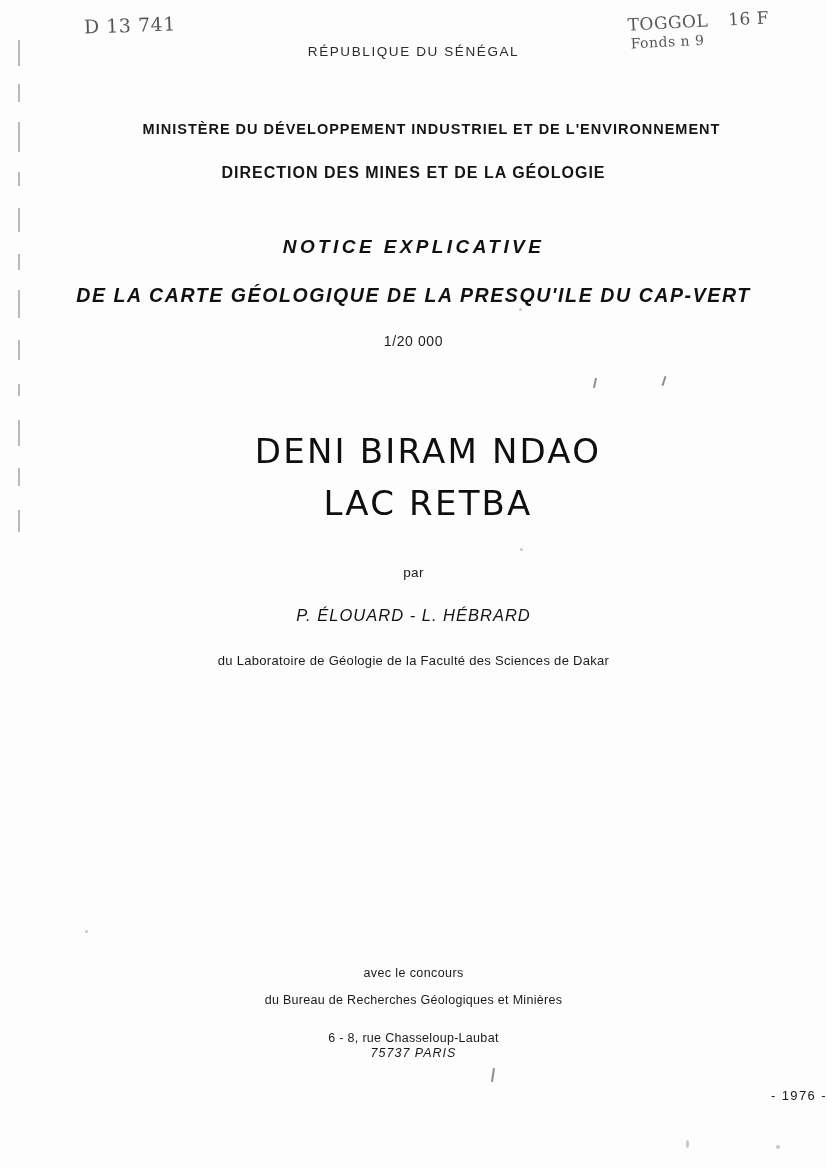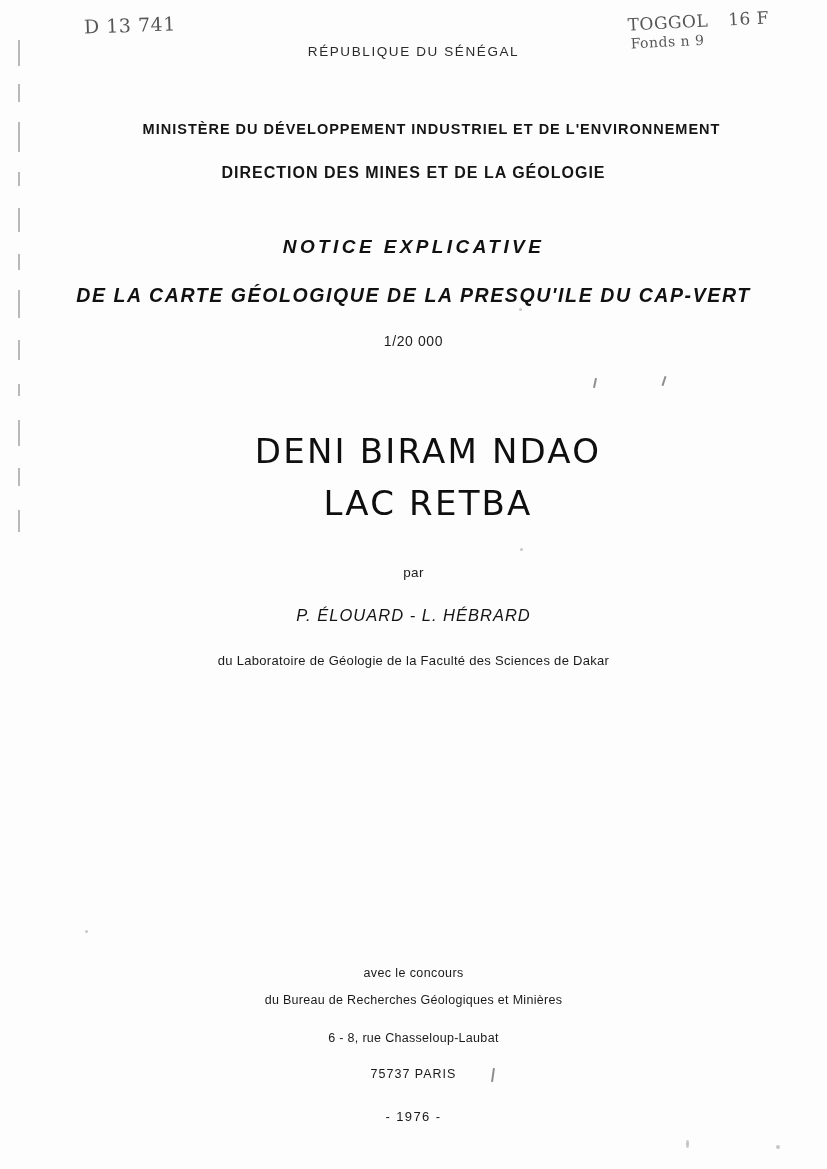--- a/index.html
+++ b/index.html
@@ -150,22 +150,22 @@
   .footer {
     position: absolute;
     left: 0;
     right: 0;
     top: 966px;
     text-align: center;
   }
   .footer .f1 { font-size: 12.5px; letter-spacing: 0.4px; }
   .footer .f2 { margin-top: 13px; font-size: 12.5px; letter-spacing: 0.3px; }
   .footer .f3 { margin-top: 24px; font-size: 12.5px; letter-spacing: 0.3px; }
-  .footer .f4 { margin-top: 22px; font-size: 12.5px; letter-spacing: 1.0px; }
-  .footer .year { margin-top: 28px; font-size: 13px; letter-spacing: 1.4px; }
+  .footer .f4 { margin-top: 1px; font-size: 12.5px; letter-spacing: 1.0px; font-style: italic; }
+  .footer .year { margin-top: 28px; font-size: 13px; letter-spacing: 1.4px; text-align: right; }
 
   .speck {
     position: absolute;
     background: #9a9a9a;
     border-radius: 50%;
     opacity: 0.55;
   }
   .tick {
     position: absolute;
     background: #8d8d8d;

